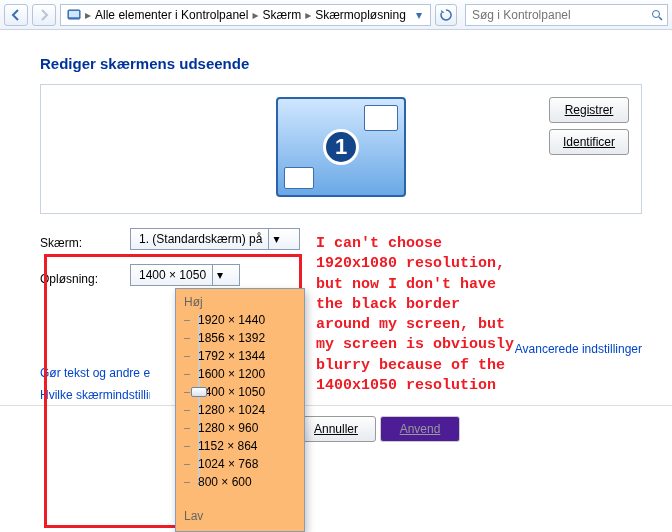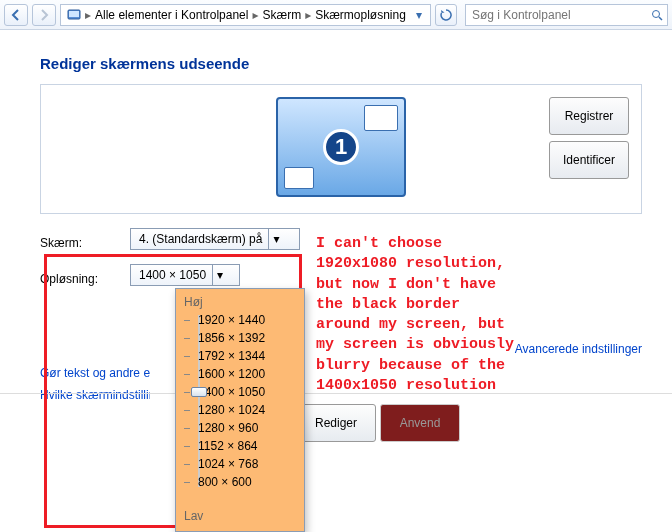--- a/index.html
+++ b/index.html
@@ -11,31 +11,31 @@
   .tool-icon { width: 22px; height: 22px; display:flex; align-items:center; justify-content:center; border:1px solid #b6c5da; border-radius:3px; background:linear-gradient(#fff,#e9f0fa); cursor:pointer;}
   .search { flex: 1; height: 22px; border: 1px solid #b6c5da; background: #fff; display:flex; align-items:center; padding:0 4px; gap:4px; margin-left:4px;}
   .search input { border:none; outline:none; flex:1; font-size:12px; color:#888;}
   .page { padding: 18px 30px 10px 40px; position:relative;}
   h1 { font-size: 15px; font-weight: bold; color: #003399; margin: 7px 0 12px 0; }
   .preview { border:1px solid #c9d4e3; background:#fff; padding:12px; display:flex; gap:20px; align-items:flex-start; position:relative; height:130px;}
   .preview-center { flex:1; display:flex; justify-content:center; }
   .monitor { width:130px; height:100px; background:linear-gradient(#cfe6ff,#6aa8e6); border:2px solid #2a63a8; border-radius:4px; position:relative; display:flex; align-items:center; justify-content:center;}
   .monitor .num { width:36px; height:36px; border-radius:50%; background:#14458a; color:#fff; font-weight:bold; font-size:22px; display:flex; align-items:center; justify-content:center; border:3px solid #fff;}
   .monitor .thumb { position:absolute; background:#fff; border:1px solid #3a6fb0; border-radius:2px;}
-  .btn { min-width:80px; height:38px; border:1px solid #999; background:linear-gradient(#fdfdfd,#e7ebf0); border-radius:3px; font-size:12px; padding:0 10px; cursor:pointer;}
+  .btn { min-width:80px; height:26px; border:1px solid #999; background:linear-gradient(#fdfdfd,#e7ebf0); border-radius:3px; font-size:12px; padding:0 10px; cursor:pointer;text-decoration:underline;}
   .side-btns { display:flex; flex-direction:column; gap:6px; position:absolute; right:12px; top:12px;}
   .form-row { display:flex; align-items:center; margin-top:14px; gap:10px;}
   .form-row .lbl { width:80px;margin-top:8px; }
   .dropdown { height:22px; border:1px solid #8a9cb4; background:linear-gradient(#fff,#eef3fa); display:flex; align-items:center; padding:0 4px 0 8px; font-size:12px; cursor:pointer; gap:6px;}
   .dropdown .arrow { border-left:1px solid #8a9cb4; padding-left:4px; height:100%; display:flex; align-items:center;}
   .adv { margin-top:56px; text-align:right; color:#0044cc; cursor:pointer;}
   .links { margin-top:10px; color:#0044cc;}
   .links div { margin-bottom:8px; cursor:pointer;}
   .footer { position:absolute; bottom:80px; left:0; right:0; border-top:1px solid #ddd; padding:10px 30px; display:flex; justify-content:center; gap:4px;}
-  .disabled { color:#999; border-color:#ccc; background:#7f1d1d; cursor:default;}
+  .disabled { color:#999; border-color:#ccc; background:#4c1d95; cursor:default;}
 
   .redbox { position:absolute; border:3px solid #ee1c25; }
   .annot { position:absolute; color:#ee1c25; font-weight:bold; font-size:15px; line-height:1.35; font-family: Liberation Mono, monospace;}
 
   .popup { position:absolute; left:175px; top:288px; width:130px; background:#fdba74; border:1px solid #8a9cb4; box-shadow:2px 4px 8px rgba(0,0,0,0.25); padding:6px 8px 6px 8px; font-size:12px; z-index:30;}
   .popup .hl { color:#666; margin-bottom:2px;}
   .popup .track { position:relative; border-left:0; margin-left:14px; padding-left:0; }
   .popup .opt { height:18px; display:flex; align-items:center; position:relative;}
   .popup .tick { position:absolute; left:-14px; width:6px; height:1px; background:#888; top:50%;}
   .popup .vtrack { position:absolute; left:0px; top:4px; bottom:4px; width:2px; background:#ccc;}
@@ -96,21 +96,21 @@
     </div>
     <div class="side-btns">
       <button class="btn">Registrer</button>
       <button class="btn">Identificer</button>
     </div>
   </div>
 
   <div class="form-row">
     <span class="lbl">Skærm:</span>
     <div class="dropdown" style="width:170px;">
-      <span>4. (Standardskærm) på</span>
+      <span>1. (Standardskærm) på</span>
       <span class="arrow">▾</span>
     </div>
   </div>
 
   <div class="form-row">
     <span class="lbl">Opløsning:</span>
     <div class="dropdown" style="width:110px;">
       <span>1400 × 1050</span>
       <span class="arrow">▾</span>
     </div>
@@ -119,21 +119,21 @@
   <div class="adv">Avancerede indstillinger</div>
 
   <div class="links">
     <div style="width:110px; overflow:hidden; white-space:nowrap;">Gør tekst og andre elementer større eller mindre</div>
     <div style="width:110px; overflow:hidden; white-space:nowrap;">Hvilke skærmindstillinger skal jeg vælge?</div>
   </div>
 </div>
 
 <div class="footer">
   <button class="btn">OK</button>
-  <button class="btn">Rediger</button>
+  <button class="btn">Annuller</button>
   <button class="btn disabled">Anvend</button>
 </div>
 
 <div class="popup">
   <div class="hl">Høj</div>
   <div class="track" id="slider-track">
     <div class="vtrack"></div>
 
   <div class="opt">
         <div class="tick"></div>

